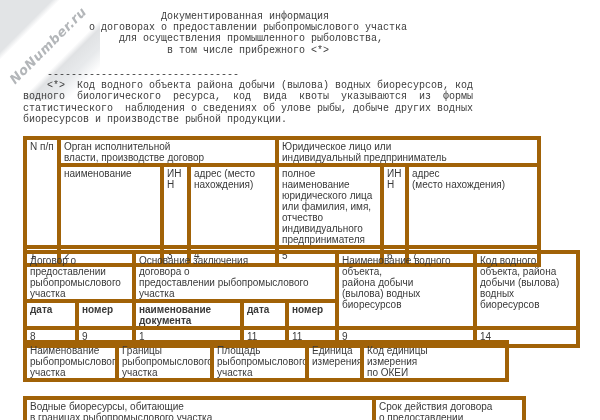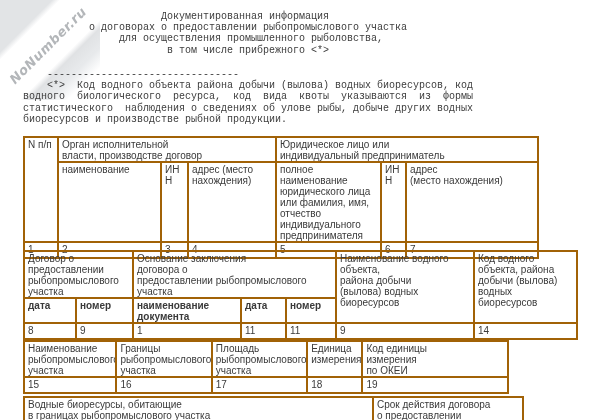--- a/index.html
+++ b/index.html
@@ -31,21 +31,21 @@
   pre.title-block { top:11px; }
   pre.footnote-block { top:69px; }
   
   table.doc-table {
     position:absolute; left:23px;
     border-collapse:collapse; table-layout:fixed;
     font-family:"Liberation Sans", sans-serif;
     font-size:10px; line-height:11px; color:#3a3a3a;
   }
   table.doc-table td {
-    border:2px solid #a16207; vertical-align:top;
+    border:4px solid #a16207; vertical-align:top;
     padding:1px 3px 0 3px; white-space:pre-line; overflow:hidden;
   }
   #t1 { top:136px; width:514px; }
   #t2 { top:250px; width:458px; }
   #t3 { top:340px; width:486px; }
   #t4 { top:396px; width:499px; }
   #t1 tr.r-head td { height:22px; }
   #t1 tr.r-sub  td { height:66px; }
   #t2 tr.r-head td { height:44px; }
   #t2 tr.r-sub  td { height:22px;font-weight:bold; }
@@ -189,27 +189,20 @@
 участка</td>
       <td>Площадь
 рыбопромыслового
 участка</td>
       <td>Единица
 измерения</td>
       <td>Код единицы
 измерения
 по ОКЕИ</td>
     </tr>
-    <tr class="r-num">
-      <td>15</td>
-      <td>16</td>
-      <td>17</td>
-      <td>18</td>
-      <td>19</td>
-    </tr>
   </tbody>
     </table>
 
   <table id="t4" class="doc-table">
     <colgroup>
       <col style="width:349px">
         <col style="width:150px">
     </colgroup>
     <tbody>
         <tr class="r-head">

